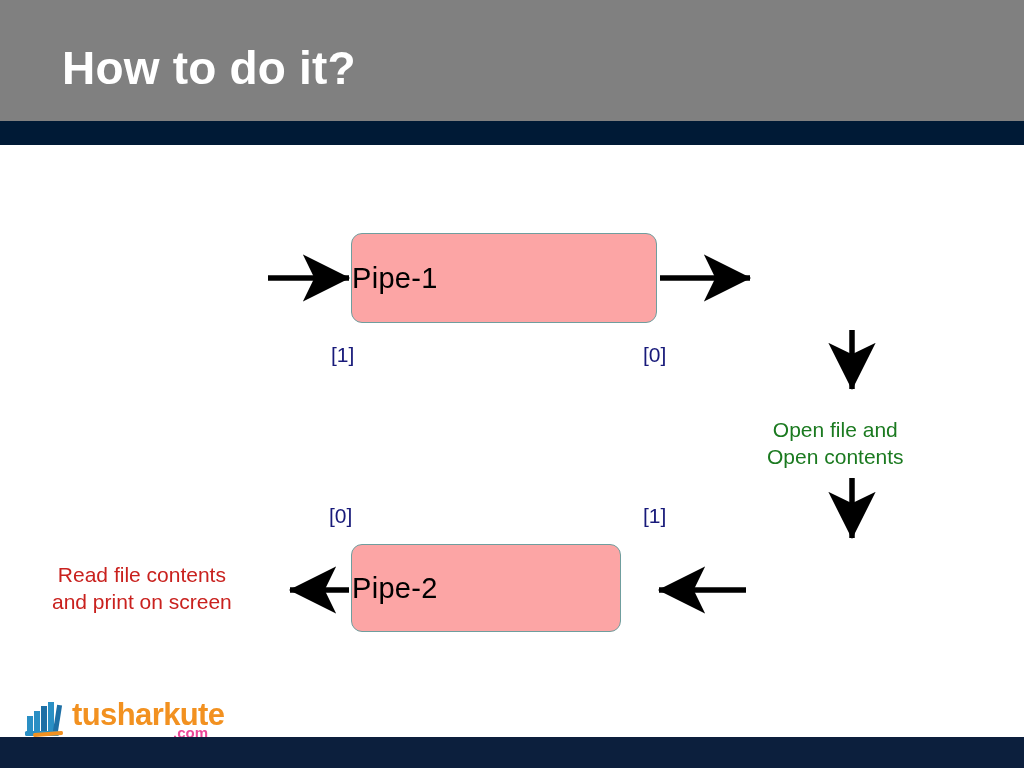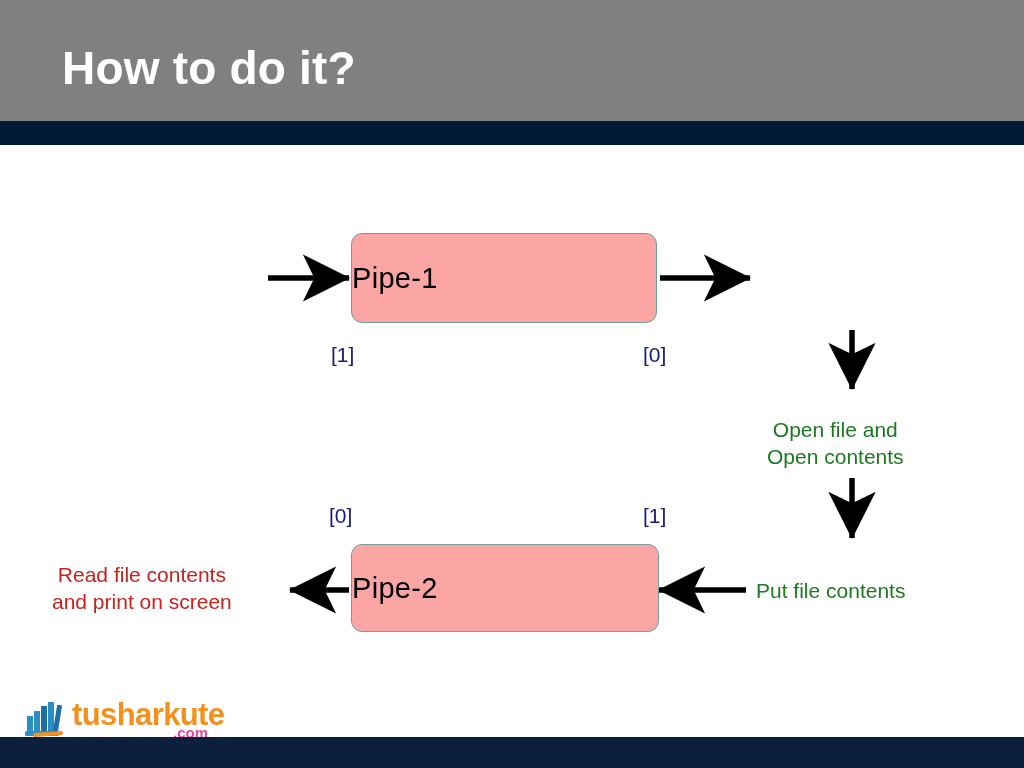--- a/index.html
+++ b/index.html
@@ -49,21 +49,21 @@
     display: flex;
     align-items: center;
     box-sizing: border-box;
   }
   .pipe-box .pipe-label {
     font-size: 29px;
     color: #000000;
     letter-spacing: 0.3px;
   }
   #pipe-1 { left: 351px; top: 233px; width: 306px; height: 90px; }
-  #pipe-2 { left: 351px; top: 544px; width: 308px; height: 88px; }
+  #pipe-2 { left: 351px; top: 544px; width: 270px; height: 88px; }
 
   
   .port-label {
     position: absolute;
     font-size: 21px;
     color: #181a7a;
     white-space: nowrap;
   }
   #port-p1-write { left: 331px; top: 343px; }
   #port-p1-read  { left: 643px; top: 343px; }
@@ -184,21 +184,20 @@
   <div class="port-label" id="port-p2-read">[0]</div>
   <div class="port-label" id="port-p2-write">[1]</div>
 
 
 
   <div class="side-label label-green" id="label-open-read">
     <div>Open file and</div>
     <div>Open contents</div>
   </div>
 
-  <div class="side-label label-green" id="label-put-contents">Put file contents</div>
 
   <div class="side-label label-red" id="label-read-print">
     <div>Read file contents</div>
     <div>and print on screen</div>
   </div>
 
   <div id="logo">
     <svg id="logo-icon" viewBox="0 0 46 38" width="46" height="38">
       <rect x="3" y="16" width="6" height="16" fill="#2a8fc4"></rect>
       <rect x="10" y="11" width="6" height="21" fill="#2a8fc4"></rect>

